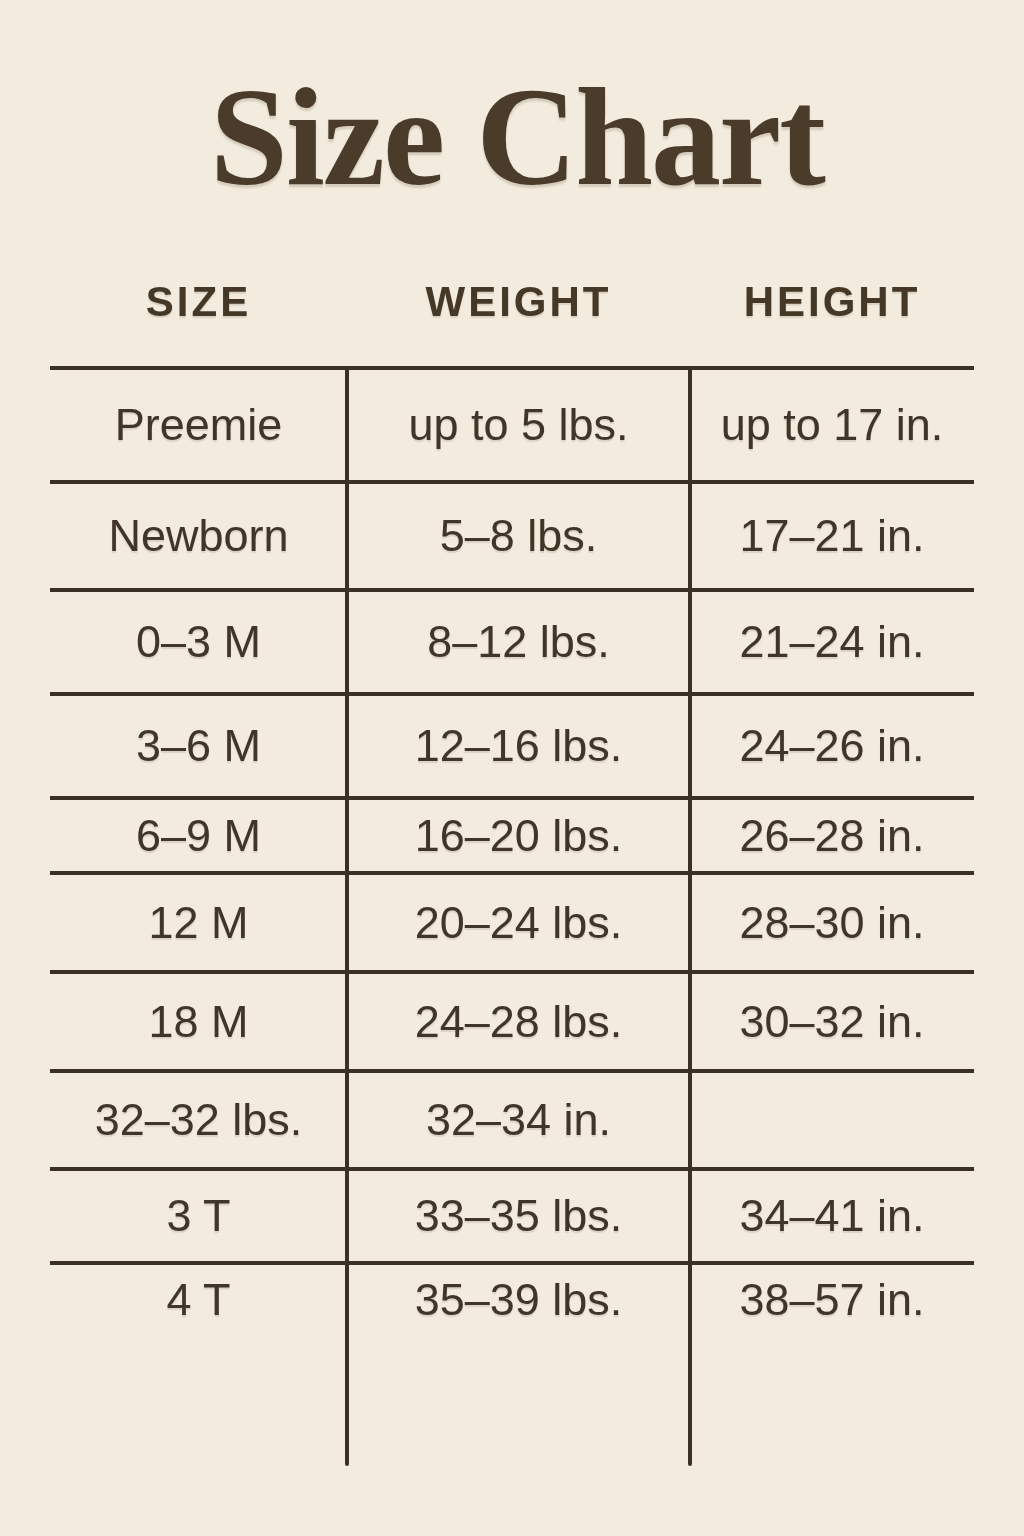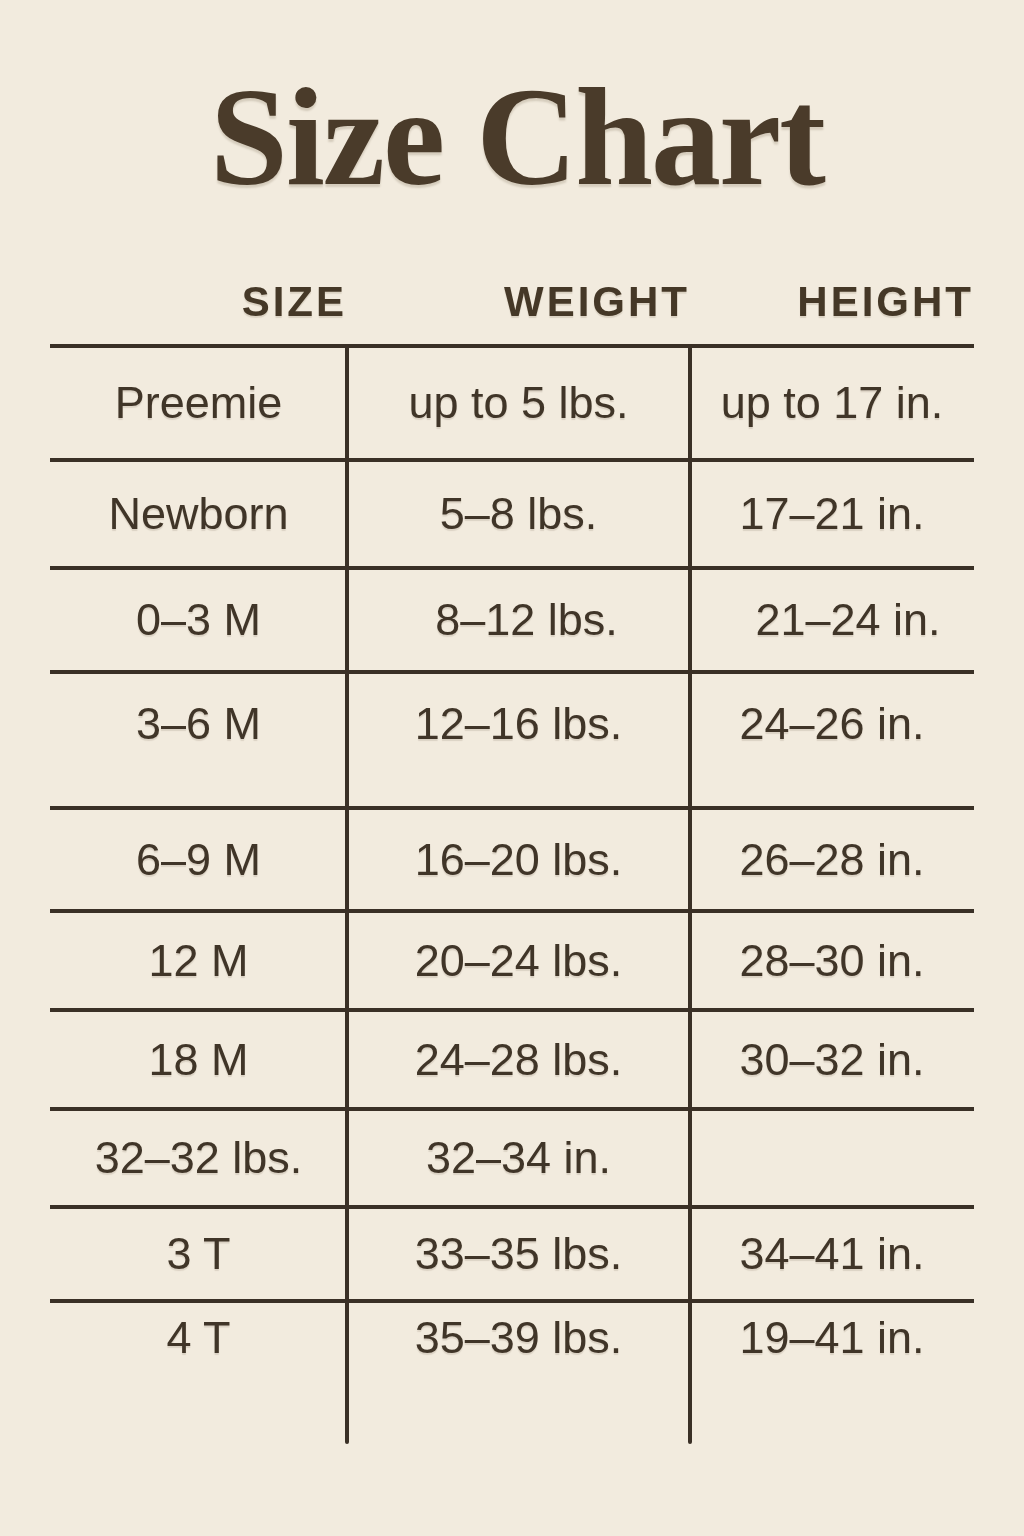--- a/index.html
+++ b/index.html
@@ -32,44 +32,44 @@
   }
   .headers {
     position: absolute;
     top: 278px;
     left: 50px;
     width: 924px;
     display: grid;
     grid-template-columns: 297px 343px 284px;
   }
   .header-cell {
-    text-align: right;
+    text-align: center;
     font-weight: 700;
     font-size: 42px;
     letter-spacing: 3px;
     color: #453827;
     text-shadow: 0 2px 1px rgba(85, 64, 40, 0.15);
   }
   .size-table {
     position: absolute;
-    top: 344px;
+    top: 366px;
     left: 50px;
     width: 924px;
   }
   .row {
     display: grid;
     grid-template-columns: 297px 343px 284px;
     border-top: 4px solid #3a3026;
     box-sizing: border-box;
   }
   .row:nth-child(1)  { height: 114px; }
   .row:nth-child(2)  { height: 108px; }
-  .row:nth-child(3)  { height: 104px; gap: 8px; }
+  .row:nth-child(3)  { height: 104px; }
   .row:nth-child(4)  { height: 104px; }
-  .row:nth-child(5)  { height: 103px; margin-top: 32px; }
+  .row:nth-child(5)  { height: 75px; }
   .row:nth-child(6)  { height: 99px; }
   .row:nth-child(7)  { height: 99px; }
   .row:nth-child(8)  { height: 98px; }
   .row:nth-child(9)  { height: 94px; }
   .row:nth-child(10) { height: 74px; }
   .row:nth-child(11) { height: 84px; }
   .cell {
     display: flex;
     align-items: center;
     justify-content: center;
@@ -144,16 +144,16 @@
         <div class="cell">32–34 in.</div>
       </div>
       <div class="row">
         <div class="cell">3 T</div>
         <div class="cell">33–35 lbs.</div>
         <div class="cell">34–41 in.</div>
       </div>
       <div class="row">
         <div class="cell">4 T</div>
         <div class="cell">35–39 lbs.</div>
-        <div class="cell">19–41 in.</div>
+        <div class="cell">38–57 in.</div>
       </div>
     </div>
 </div>
 
 </body></html>

